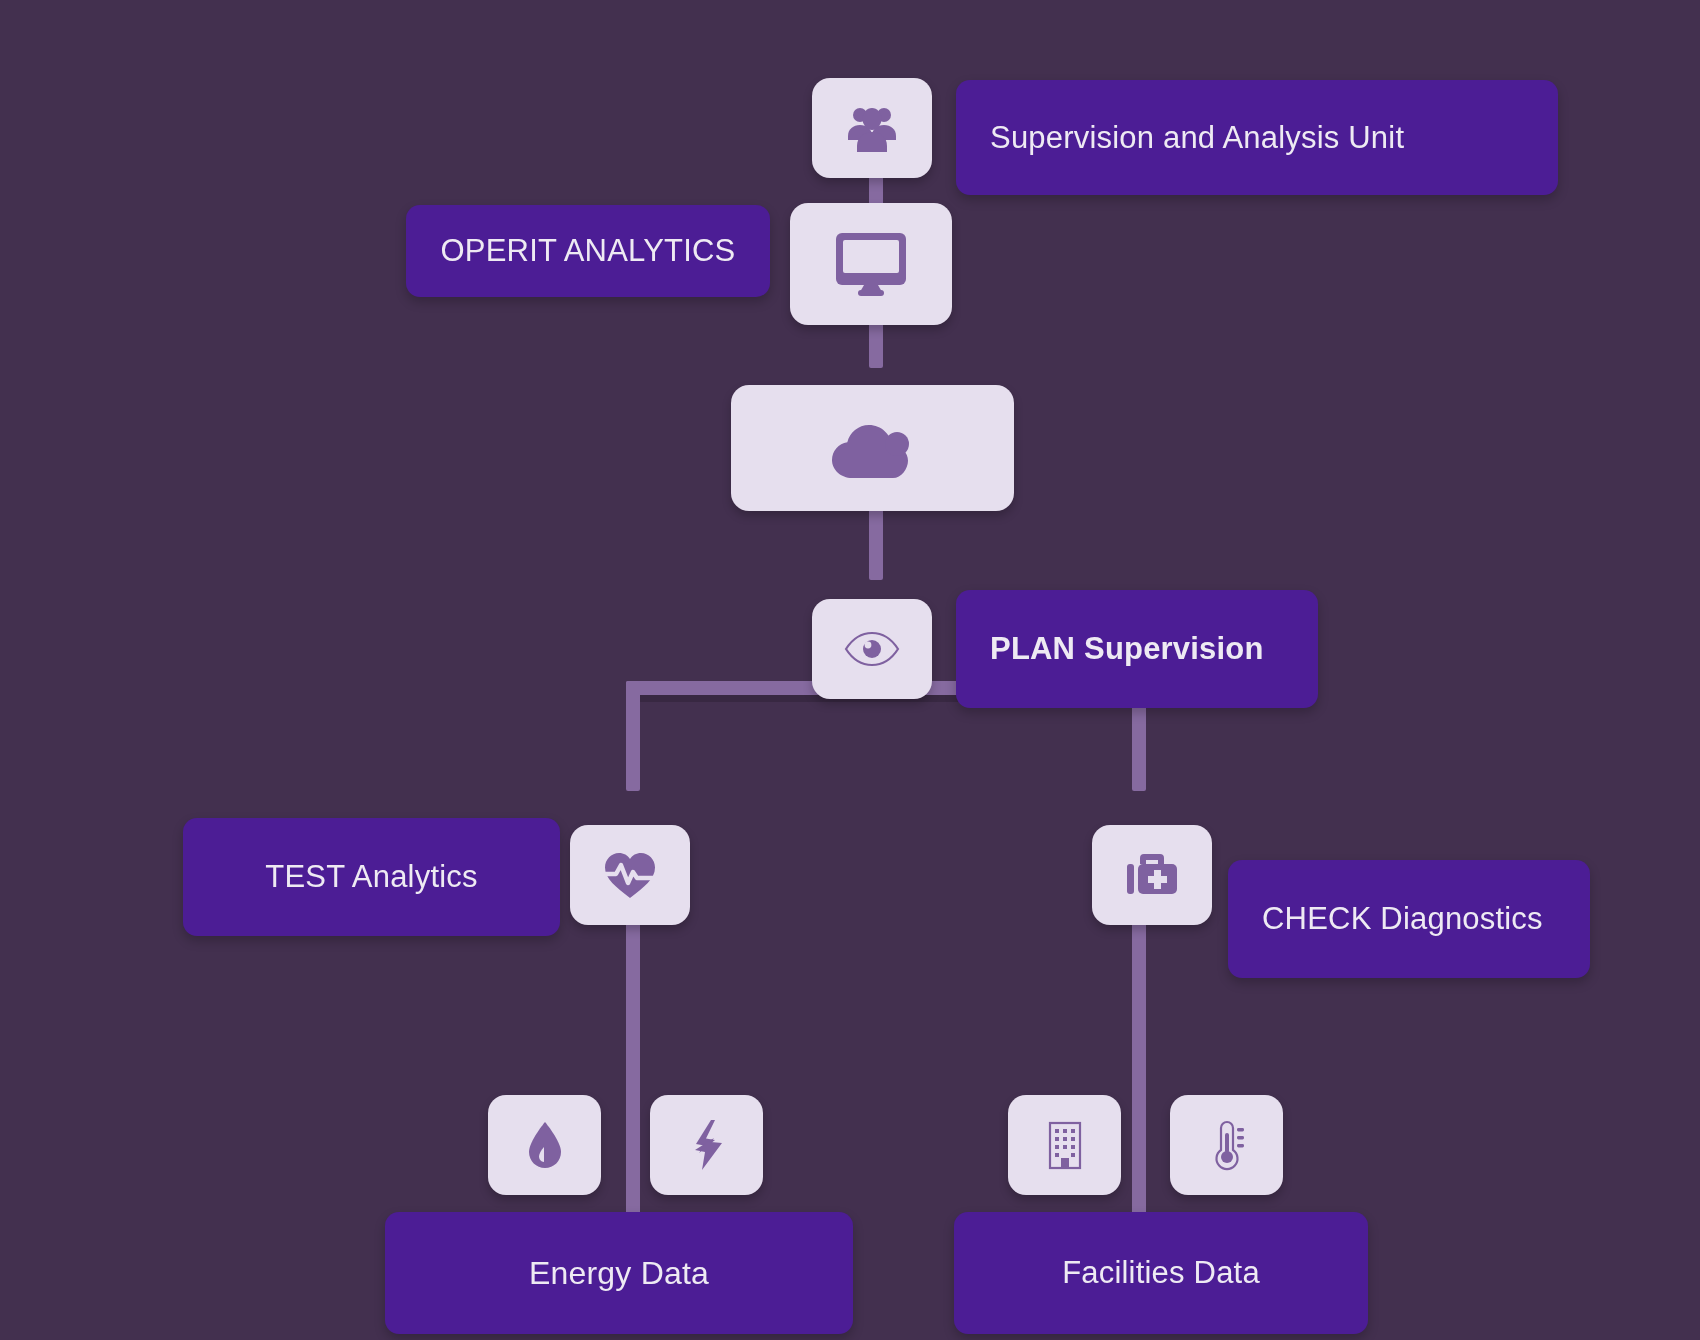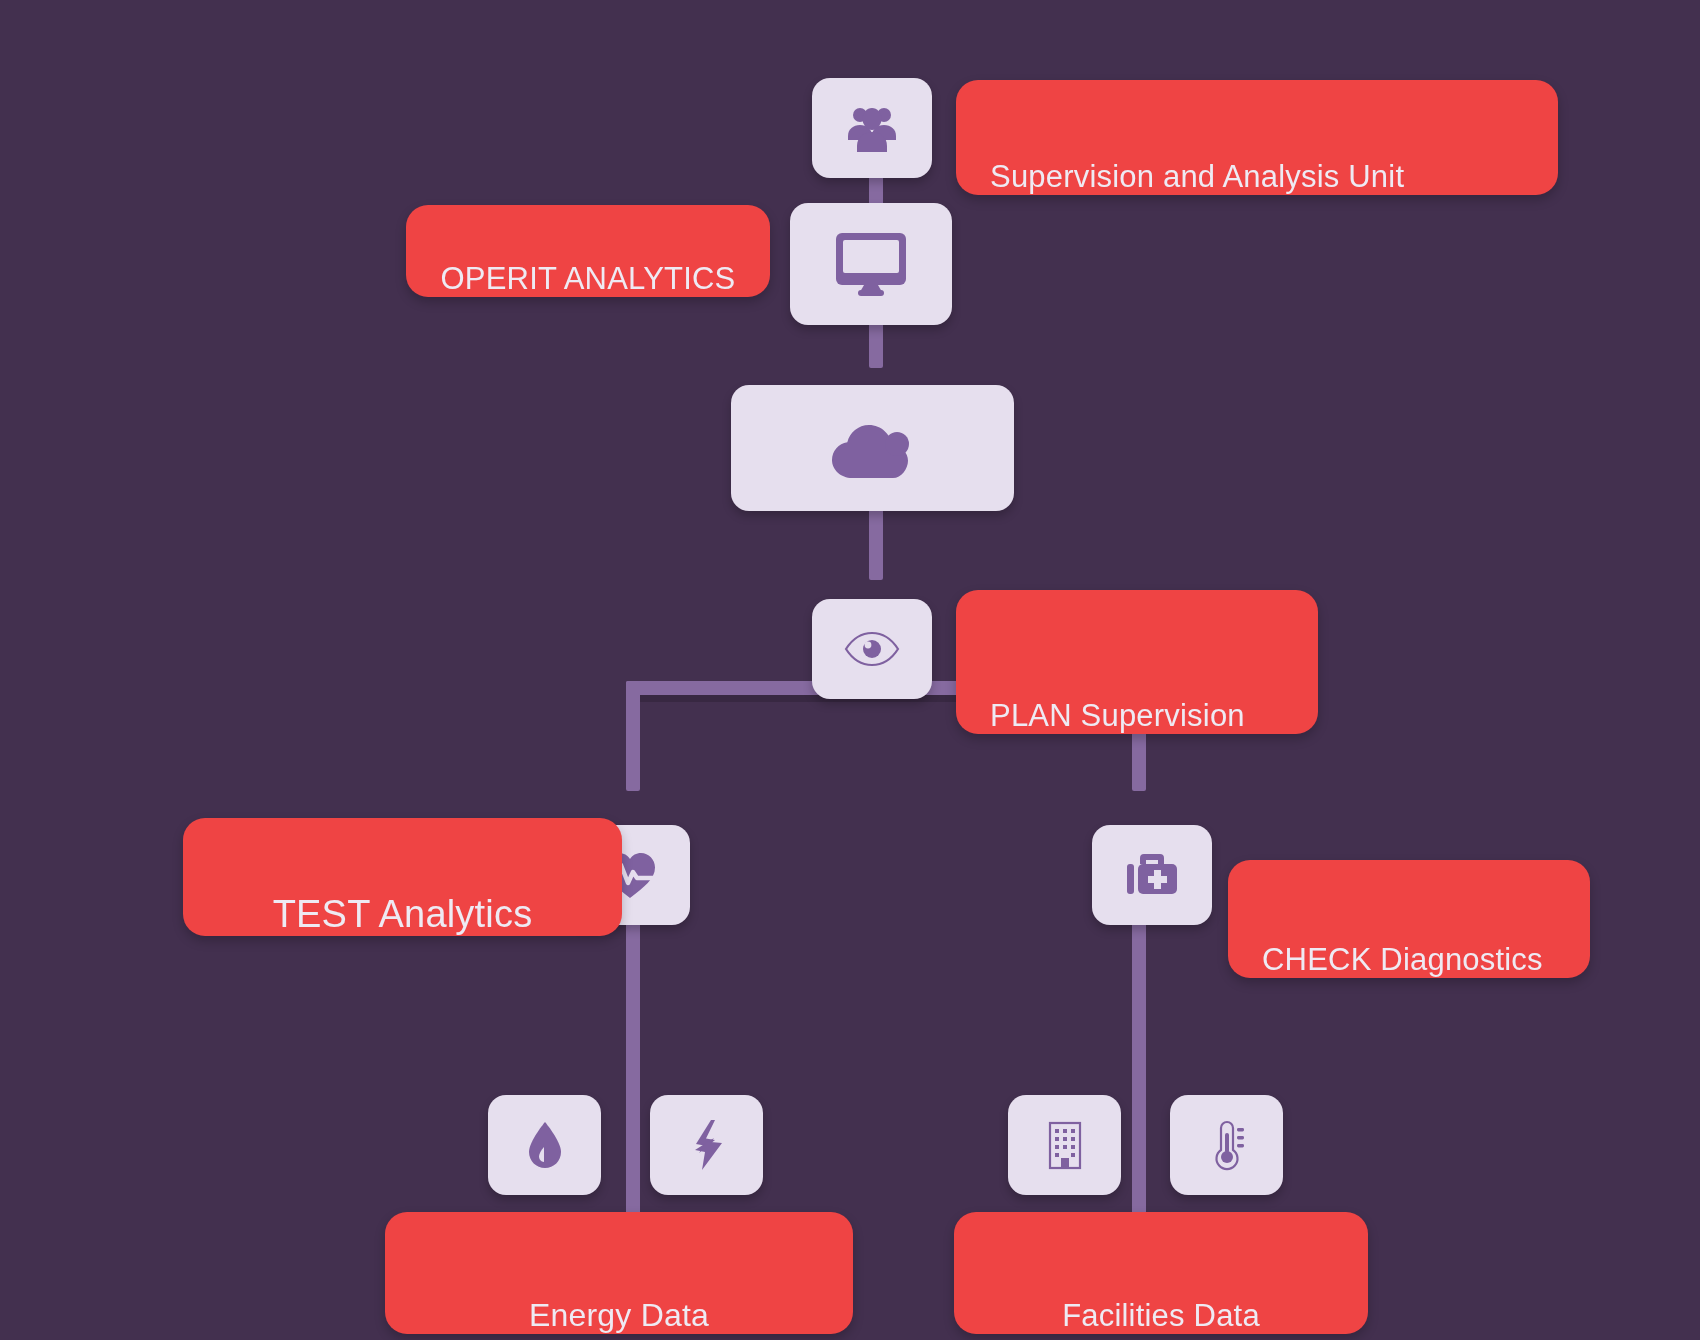--- a/index.html
+++ b/index.html
@@ -47,25 +47,25 @@
     justify-content: center;
   }
   .icon-card svg {
     display: block;
   }
   .icon-fill { fill: #7f61a0; }
   .icon-stroke { fill: none; stroke: #7f61a0; stroke-width: 2.2; }
   
   .pill {
     position: absolute;
-    background: #ef4444;
-    border-radius: 22px;
+    background: #4c1d95;
+    border-radius: 14px;
     box-shadow: 0 5px 11px rgba(0,0,0,0.22);
     display: flex;
-    align-items: flex-end;
+    align-items: center;
     color: #eeeaf3;
     letter-spacing: 0.2px;
     box-sizing: border-box;
   }
   .pill-right  { justify-content: flex-start; padding-left: 34px; }
   .pill-center { justify-content: center; }
   .pill-text { white-space: nowrap; }
 </style>
 </head>
 <body>
@@ -136,33 +136,33 @@
 
   <div class="icon-card" style="left:812px; top:599px; width:120px; height:100px;">
     <span>
       <svg width="58" height="38" viewBox="0 0 58 38" aria-hidden="true">
         <path class="icon-stroke" stroke-width="4" d="M3 19c7-11 16-16 26-16s19 5 26 16c-7 11-16 16-26 16S10 30 3 19z"></path>
         <circle class="icon-fill" cx="29" cy="19" r="9"></circle>
         <circle cx="25" cy="15" r="3.4" fill="#e6dfee"></circle>
       </svg>
     </span>
   </div>
-  <div class="pill pill-right" style="left:956px; top:590px; width:362px; height:144px; font-size:31px;">
+  <div class="pill pill-right" style="left:956px; top:590px; width:362px; height:118px; font-size:31px;font-weight:bold;">
     <span class="pill-text">PLAN Supervision</span>
   </div>
 
   <div class="icon-card" style="left:570px; top:825px; width:120px; height:100px;">
     <span>
       <svg width="56" height="50" viewBox="0 0 56 50" aria-hidden="true">
         <path class="icon-fill" d="M28 48C14 37 3 29 3 17.5 3 9.5 9.3 3 17 3c4.6 0 8.8 2.3 11 6 2.2-3.7 6.4-6 11-6 7.7 0 14 6.5 14 14.5C53 29 42 37 28 48z"></path>
         <path d="M1 24h13l5-9 7 18 5-11 4 6h19" fill="none" stroke="#e6dfee" stroke-width="4.4" stroke-linejoin="round" stroke-linecap="round"></path>
       </svg>
     </span>
   </div>
-  <div class="pill pill-center" style="left:183px; top:818px; width:439px; height:118px; font-size:38px;">
+  <div class="pill pill-center" style="left:183px; top:818px; width:377px; height:118px; font-size:31px;">
     <span class="pill-text">TEST Analytics</span>
   </div>
 
   <div class="icon-card" style="left:1092px; top:825px; width:120px; height:100px;">
     <span>
       <svg width="54" height="50" viewBox="0 0 54 50" aria-hidden="true">
         <rect class="icon-fill" x="2" y="14" width="7" height="30" rx="3"></rect>
         <path class="icon-fill" d="M19 4h16a4 4 0 0 1 4 4v6h-6v-4H21v4h-6V8a4 4 0 0 1 4-4z"></path>
         <rect class="icon-fill" x="13" y="14" width="39" height="30" rx="5"></rect>
         <rect x="29" y="20" width="7" height="19" fill="#e6dfee"></rect>

